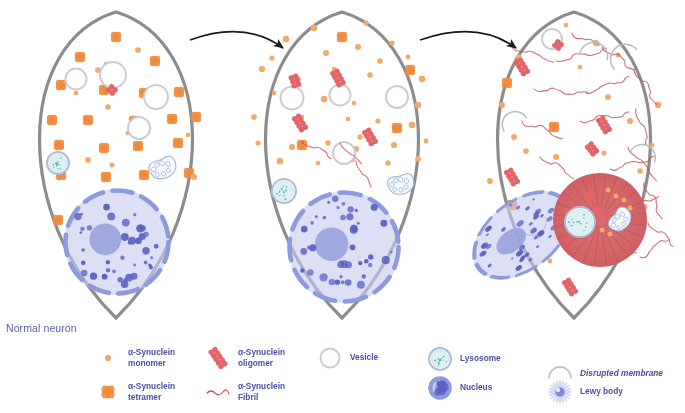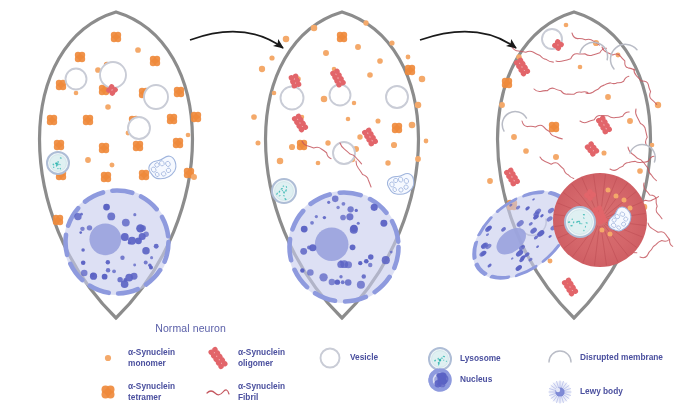--- a/index.html
+++ b/index.html
@@ -8,21 +8,21 @@
     background:#ffffff;
     font-family:"Liberation Sans", sans-serif;
     overflow:hidden;
     position:relative;
   }
   #stage{position:absolute;inset:0;width:685px;height:413px;}
   .cell-title{
     position:absolute;
     font-size:10.5px;
     color:#5a5fa8;
-    text-align:right;
+    text-align:left;
     white-space:nowrap;
     letter-spacing:.1px;
   }
   .legend{
     position:absolute;
     left:95px;top:345px;
     width:575px;height:66px;
   }
   .leg-item{
     position:absolute;
@@ -851,21 +851,21 @@
                 <rect x="12.674952849128953" y="16.11035763456586" width="1.8814264182001352" height="1.3391923548886553" rx="0.6" fill="#2fb6b0" opacity="0.8" transform="rotate(107.94050225056708,12.674952849128953,16.11035763456586)"></rect>
                 <rect x="17.535599540425604" y="14.130996644333162" width="1.2703102884581314" height="1.029114534566179" rx="0.6" fill="#2fb6b0" opacity="0.8" transform="rotate(137.8019185597077,17.535599540425604,14.130996644333162)"></rect>
                 <rect x="11.243446503150412" y="15.814825286069103" width="2.0086136751342565" height="1.3762644992908464" rx="0.6" fill="#2fb6b0" opacity="0.8" transform="rotate(33.66763120517135,11.243446503150412,15.814825286069103)"></rect>
                 <rect x="13.959443284021896" y="12.876208106224771" width="2.214633329235949" height="0.9265110634267331" rx="0.6" fill="#2fb6b0" opacity="0.8" transform="rotate(126.7966192541644,13.959443284021896,12.876208106224771)"></rect>
               </g>
             </g>
           </svg>
         </div>
         <div class="leg-txt">Lysosome</div>
       </div>
-      <div class="leg-item" style="left: 332px; top: 22px; text-align: center;">
+      <div class="leg-item" style="left: 332px; top: 30px; text-align: center;">
         <div class="leg-ico">
           <svg width="26" height="26" viewBox="0 0 26 26">
             <g>
               <g transform="translate(13,13) rotate(0) scale(1,1)">
                 <circle cx="0" cy="0" r="11" fill="#c8cdee" opacity="0.62"></circle>
                 <circle cx="0" cy="0" r="9.5" fill="none" stroke="#8e9ade" stroke-width="4.6" stroke-linecap="round" stroke-dasharray="3.7 1.8"></circle>
                 <circle cx="-2.42" cy="-0.55" r="3.3" fill="#9aa3dd" opacity="0.92"></circle>
                 <circle cx="2.739653698661036" cy="-3.695203903640617" r="3.6041544428793717" fill="#5b63c4" opacity="0.8029022944532335"></circle>
                 <circle cx="1.980319234756122" cy="3.635703383398705" r="3.6200578506803147" fill="#5b63c4" opacity="0.843441453743726"></circle>
                 <circle cx="4.391173805748845" cy="-1.026003803195409" r="4.034757685032673" fill="#5b63c4" opacity="0.8378197644278407"></circle>
@@ -885,21 +885,21 @@
                 <circle cx="2.8575162092113917" cy="-3.8416705138094613" r="3.7438256426481535" fill="#5b63c4" opacity="0.9867169967852533"></circle>
                 <circle cx="2.224937311586605" cy="-3.1699242865894726" r="1.5223100919509307" fill="#5b63c4" opacity="0.8542456856369972"></circle>
                 <circle cx="3.541887047911778" cy="-3.3888325577921736" r="1.5026582108112052" fill="#5b63c4" opacity="0.946215634457767"></circle>
                 <circle cx="-1.903844795055368" cy="3.740594358806549" r="3.6740120680769905" fill="#5b63c4" opacity="0.9345584940351546"></circle>
               </g>
             </g>
           </svg>
         </div>
         <div class="leg-txt">Nucleus</div>
       </div>
-      <div class="leg-item" style="left: 452px; top: 0px;">
+      <div class="leg-item" style="left: 452px; top: 16px; font-style: italic;">
         <div class="leg-ico">
           <svg width="26" height="26" viewBox="0 0 26 26">
             <g>
               <path d="M2,17 A11,11 0 0 1 24,17" fill="none" stroke="#b9bcc6" stroke-width="1.4" stroke-linecap="round"></path>
             </g>
           </svg>
         </div>
         <div class="leg-txt">Disrupted membrane</div>
       </div>
       <div class="leg-item" style="left: 452px; top: 34px;">

